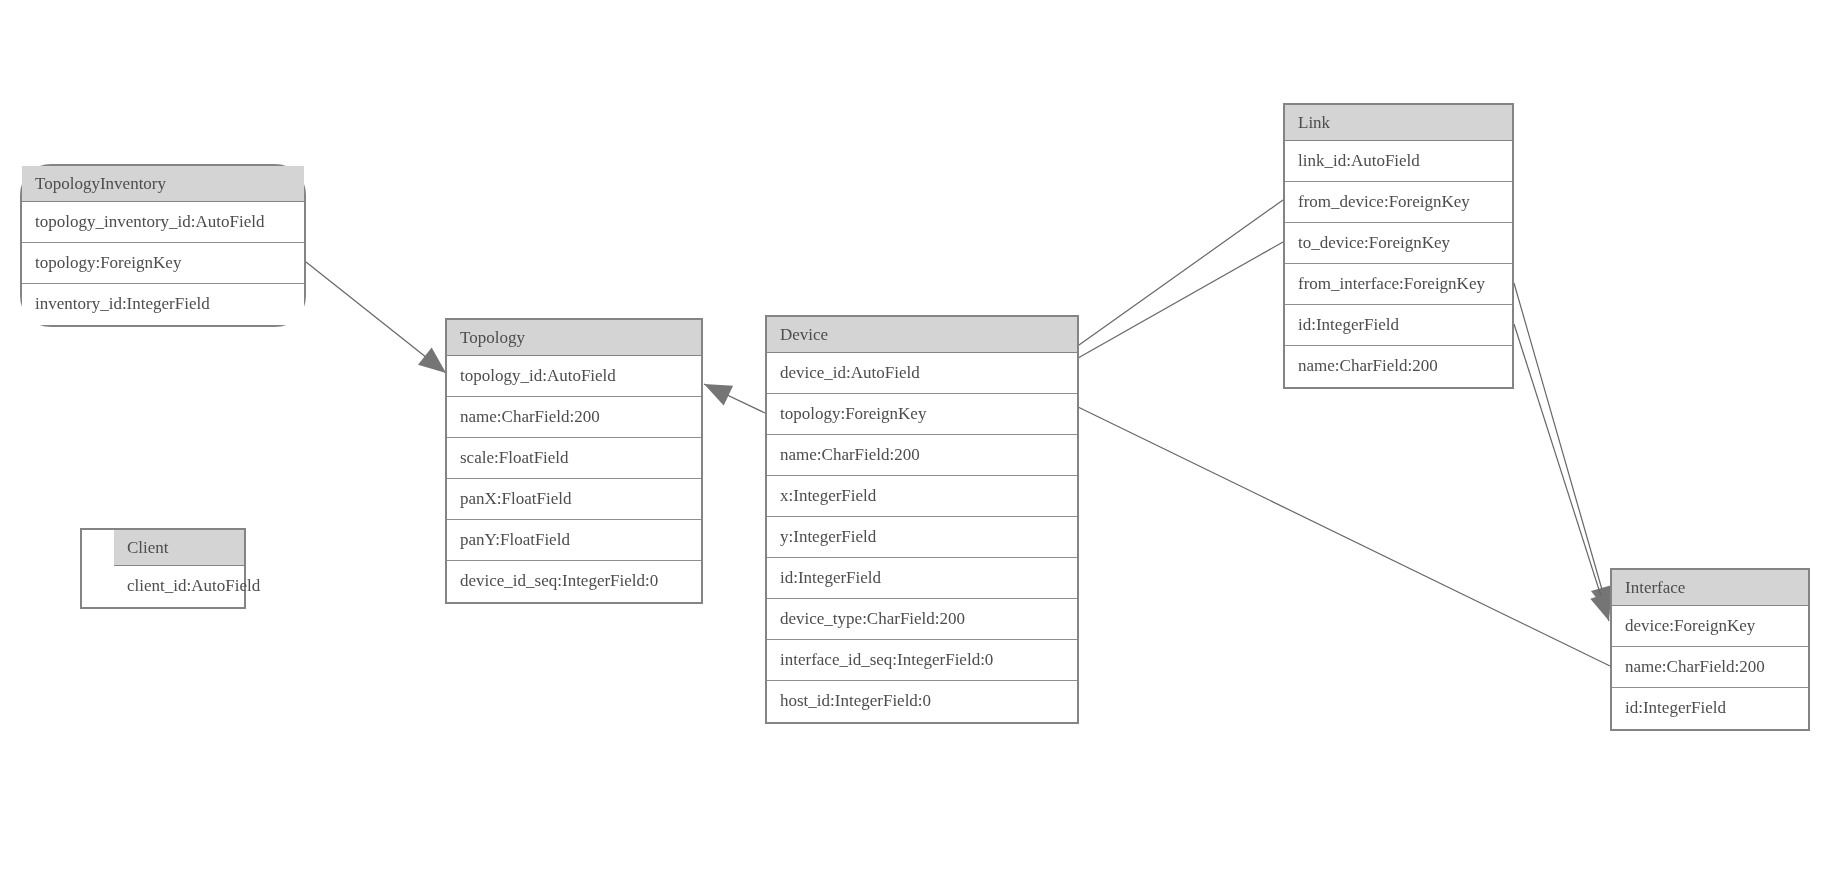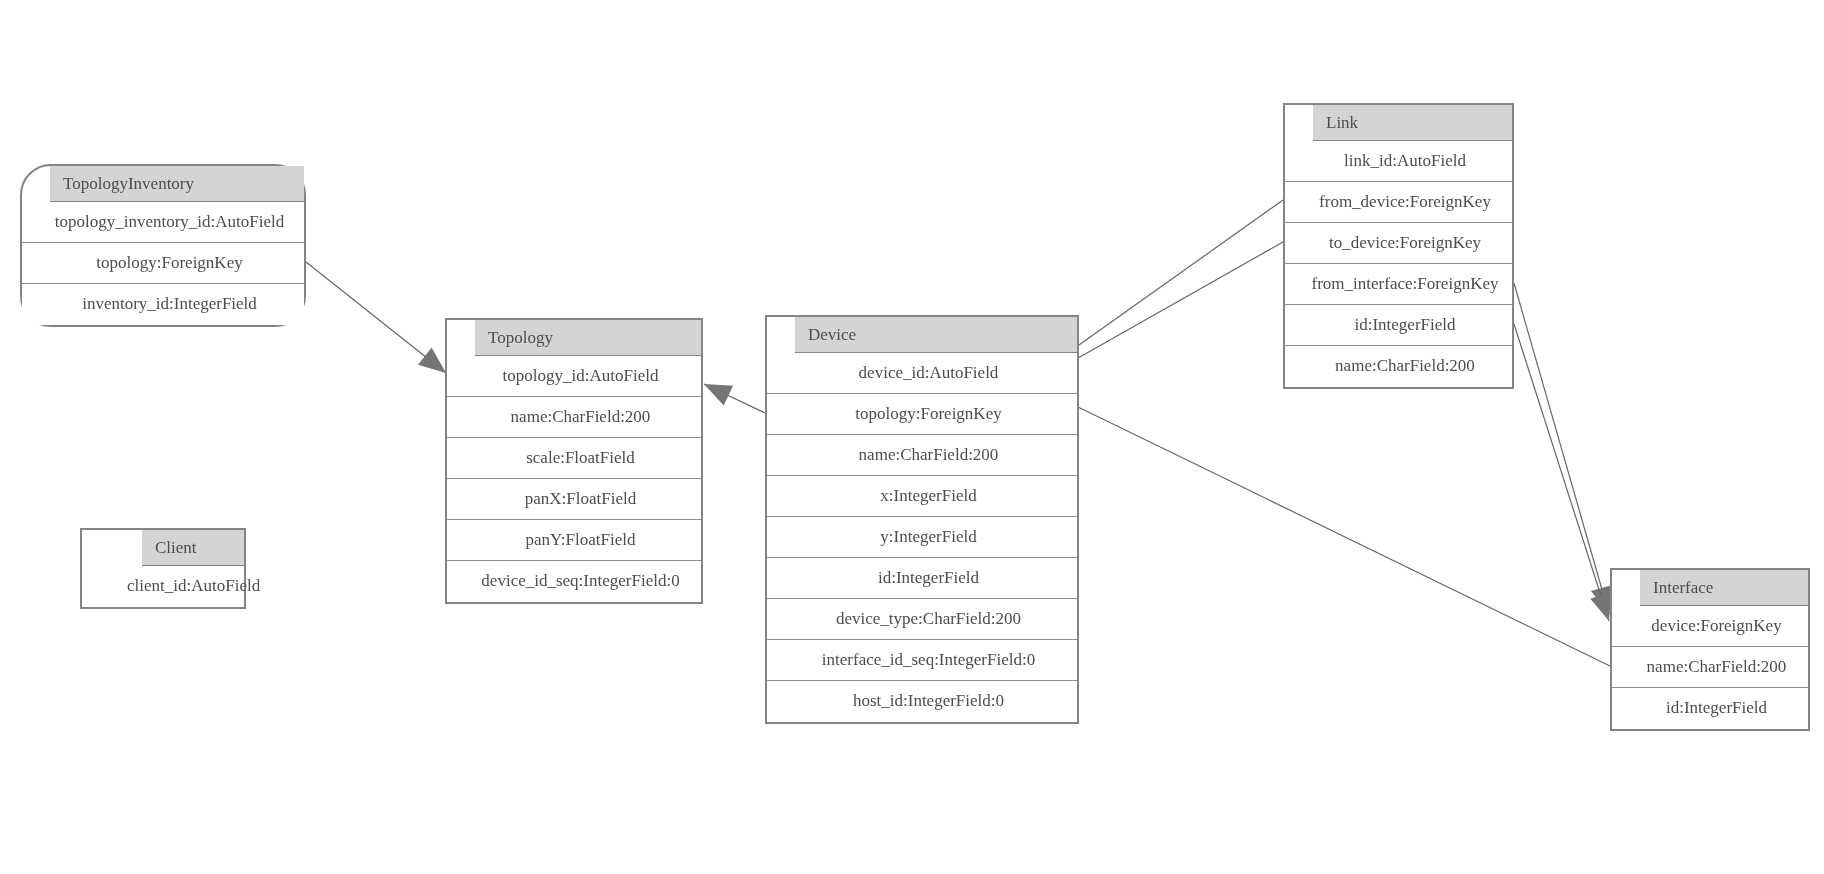--- a/index.html
+++ b/index.html
@@ -21,32 +21,30 @@
   }
   .thead{
     background:#d4d4d4;
     height:36px;line-height:36px;
     padding-left:13px;
     font-size:17px;
     color:#4d4d4d;
     border-bottom:1px solid #848484;
     box-sizing:border-box;
     white-space:nowrap;
-    margin-left:28px;
   }
   .trow{
     height:41px;line-height:40px;
     padding-left:13px;
     font-size:17px;
     color:#4d4d4d;
     border-bottom:1px solid #8e8e8e;
     box-sizing:border-box;
     white-space:nowrap;
     background:#ffffff;
-    text-align:center;
   }
   .trow:last-child{border-bottom:none;}
 </style>
 </head>
 <body>
 
 <div id="diagram">
   <svg id="relations" width="1824" height="874">
       <line x1="306" y1="262" x2="446" y2="373" stroke="#666666" stroke-width="1.2"></line>
       <polygon points="446,373 418.0089873540146,364.84504990497885 431.6770643149217,347.6060339182492" fill="#757575"></polygon>

